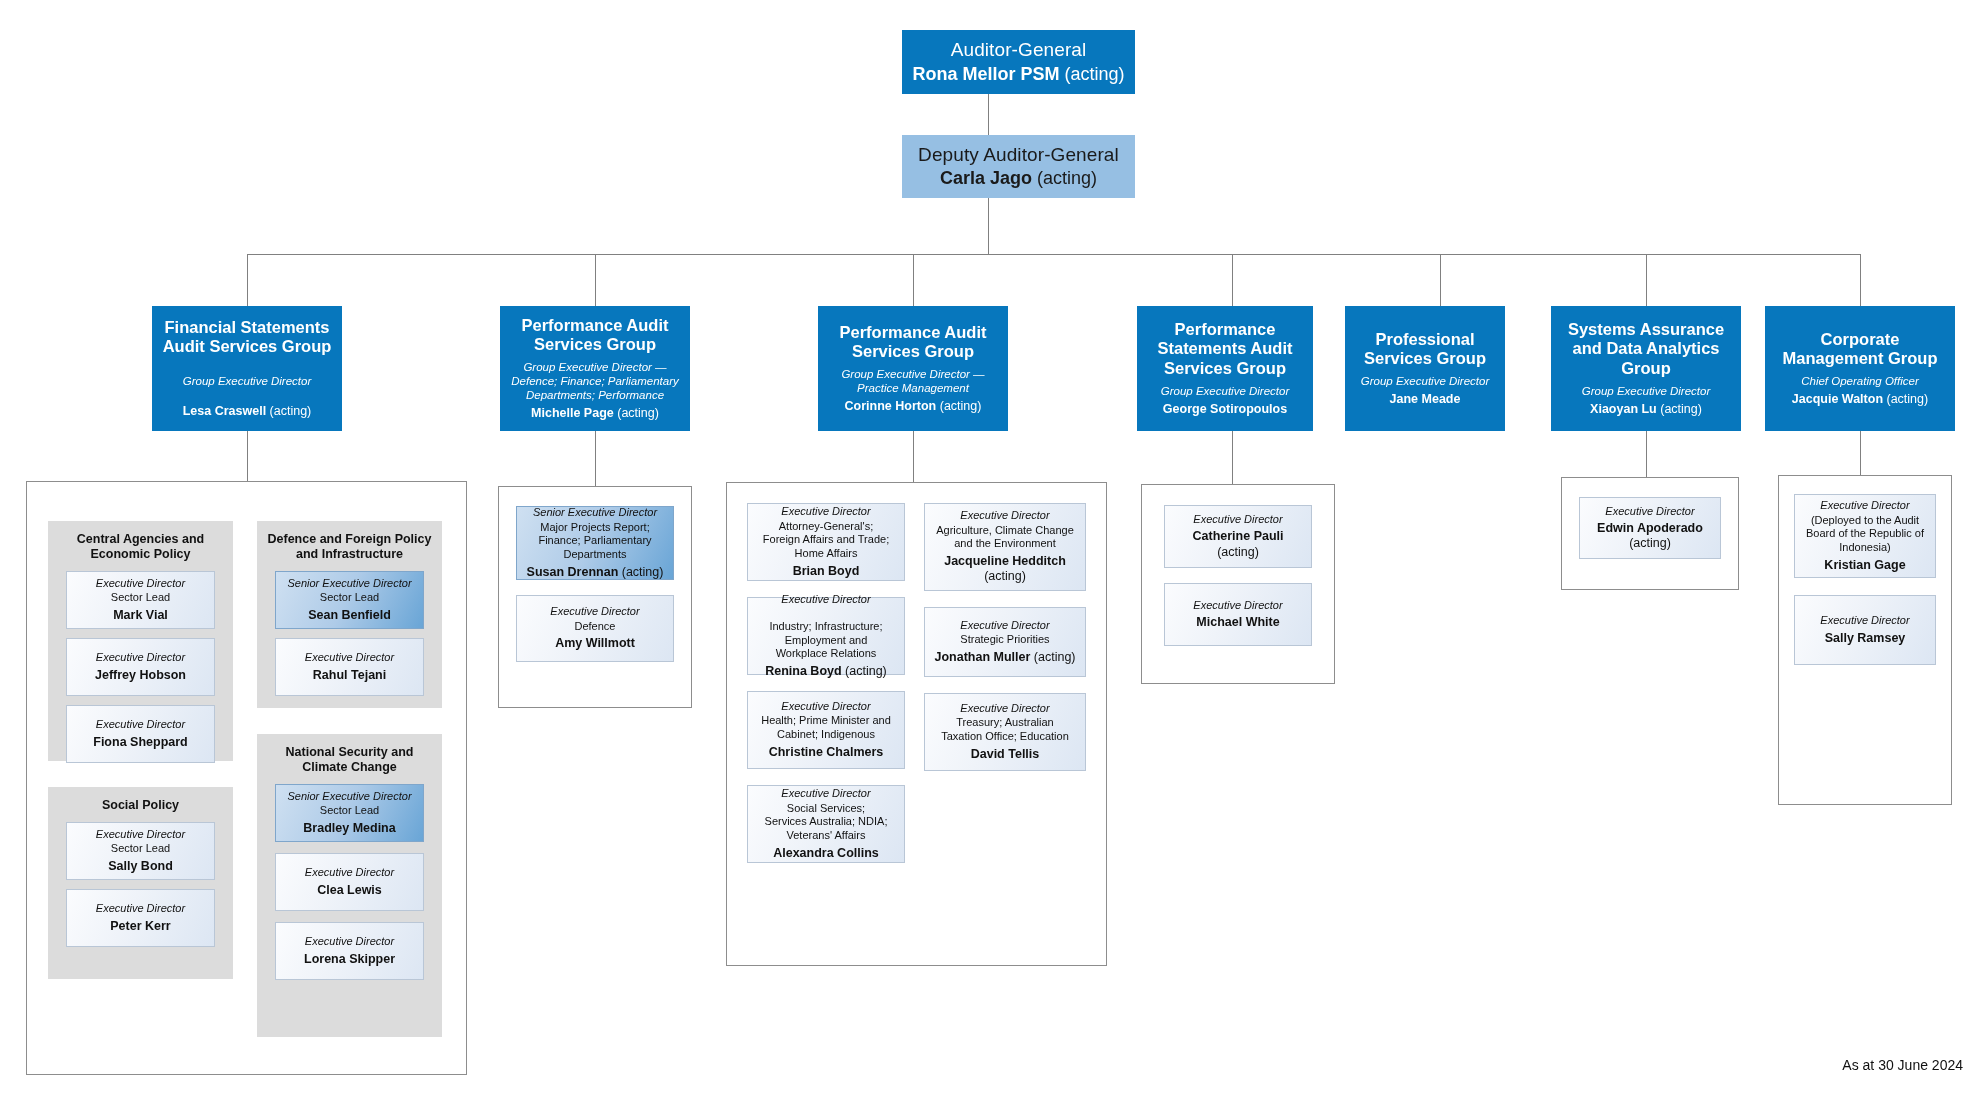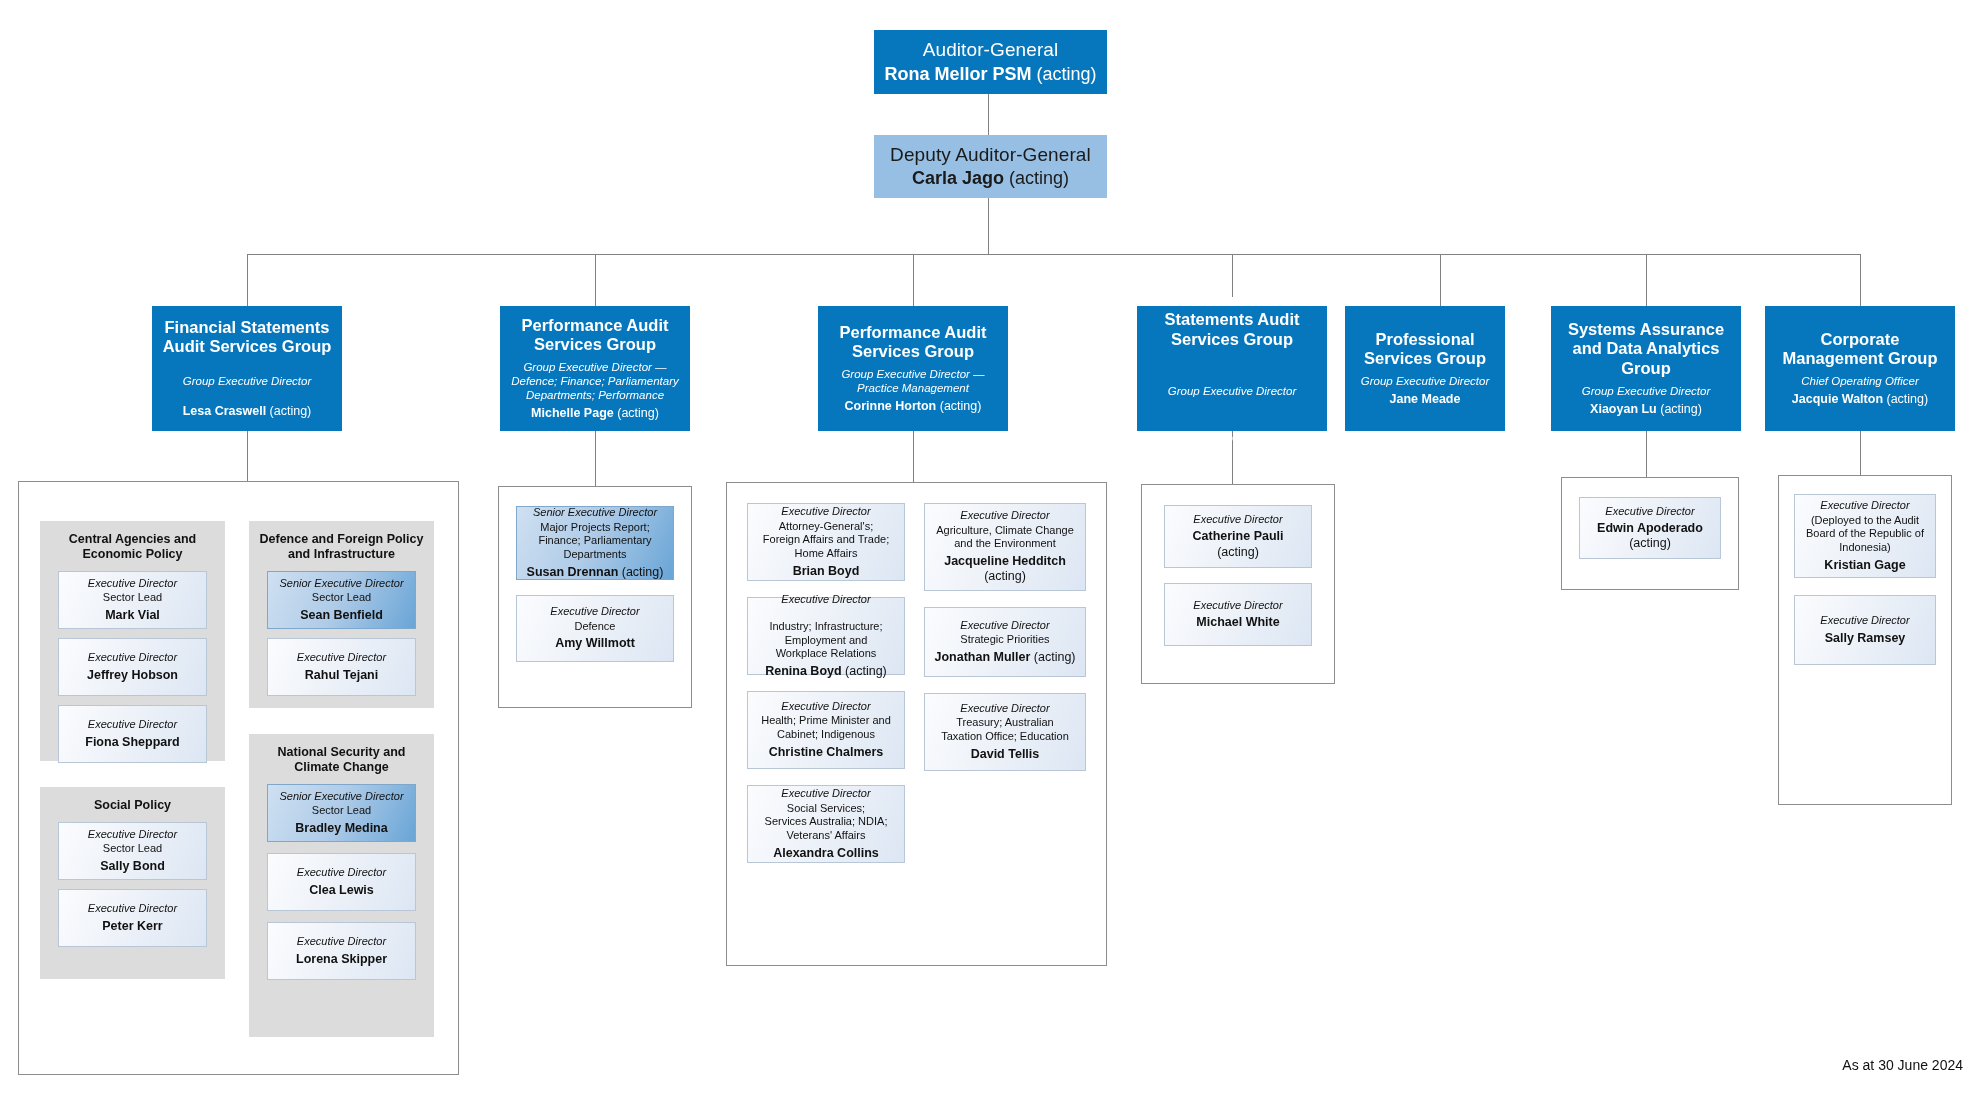--- a/index.html
+++ b/index.html
@@ -10,21 +10,21 @@
   }
 
   
   .vline{position:absolute;width:1px;background:#808080;}
   .hline{position:absolute;height:1px;background:#808080;}
 
   
   .topbox{
     position:absolute;box-sizing:border-box;
     display:flex;flex-direction:column;align-items:center;justify-content:center;
-    text-align:center;line-height:1.22;
+    text-align:center;line-height:1.22;margin-left:28px;
   }
   .ag{background:#0777bd;color:#ffffff;}
   .dag{background:#96bfe3;color:#1a1a1a;}
   .ag .role,.dag .role{font-size:19px;font-weight:400;letter-spacing:.1px;}
   .ag .person,.dag .person{font-size:18px;font-weight:400;margin-top:2px;}
   .person b{font-weight:700;}
 
   
   .groupbox{
     position:absolute;box-sizing:border-box;background:#0777bd;color:#ffffff;
@@ -133,21 +133,21 @@
     <div>Performance Audit</div>
     <div>Services Group</div>
   </div>
   <div class="gsub" style="white-space:pre-line;">Group Executive Director —
 Practice Management</div>
   <div class="gperson">
     <b>Corinne Horton</b><span> (acting)</span>
   </div>
 </div>
 
-<div class="groupbox" style="left:1137px;top:306px;width:190px;height:125px;gap:29px;">
+<div class="groupbox" style="left:1137px;top:306px;width:176px;height:125px;">
   <div class="gtitle">
     <div>Performance</div>
     <div>Statements Audit</div>
     <div>Services Group</div>
   </div>
   <div class="gsub">Group Executive Director</div>
   <div class="gperson">
     <b>George Sotiropoulos</b><span></span>
   </div>
 </div>
@@ -179,21 +179,21 @@
   <div class="gtitle">
     <div>Corporate</div>
     <div>Management Group</div>
   </div>
   <div class="gsub">Chief Operating Officer</div>
   <div class="gperson">
     <b>Jacquie Walton</b><span> (acting)</span>
   </div>
 </div>
 
-<div class="container" style="left:18px;top:481px;width:441px;height:594px;">
+<div class="container" style="left:26px;top:481px;width:441px;height:594px;">
 
   <div class="sector" style="left:21px;top:39px;width:185px;height:240px;">
     <div class="sectitle">
       <div>Central Agencies and</div>
       <div>Economic Policy</div>
     </div>
     <div style="padding:0 18px;display:flex;flex-direction:column;gap:9px;">
       <div class="fcard" style="height:58px;">
         <div class="role">Executive Director</div>
         <div class="detail">Sector Lead</div>

